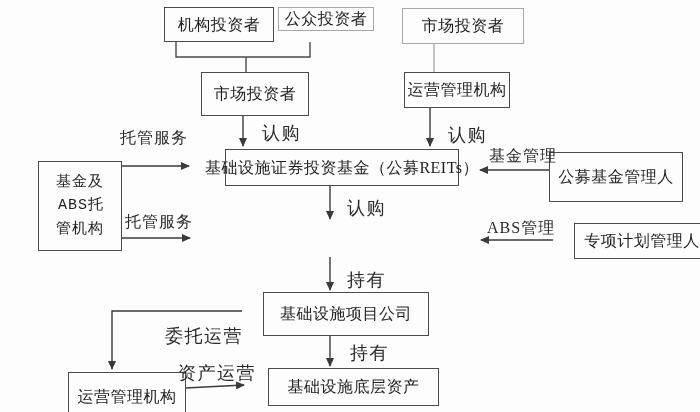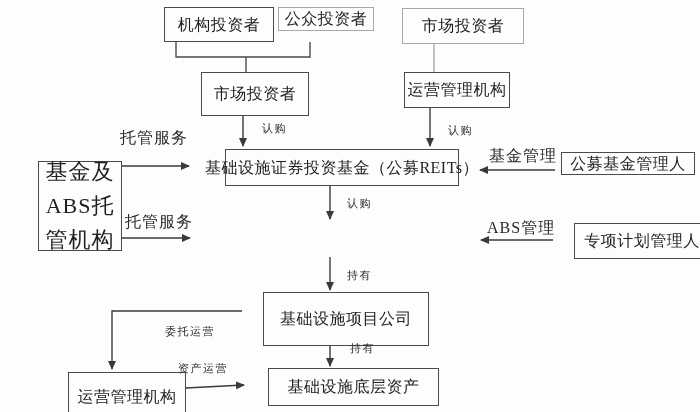--- a/index.html
+++ b/index.html
@@ -23,27 +23,28 @@
     text-align:right;
     font-size:16px;
     letter-spacing:0.5px;
     line-height:1.25;
     white-space:nowrap;
     margin-left:21px;
   }
   .node.light{border-color:#a8a8a8;}
   .node.multiline{
     white-space:pre-line;
-    font-size:22px;
+    font-size:15px;
     line-height:1.55;
     letter-spacing:1px;
+    font-family:Liberation Mono, monospace;
   }
   .elabel{
     position:absolute;
-    font-size:11px;
+    font-size:18px;
     letter-spacing:1.5px;
     color:#2a2a2a;
     white-space:nowrap;
   }
   .elabel.small{font-size:16px;letter-spacing:1px;}
 </style>
 </head>
 <body>
 
 <div class="stage">
@@ -87,30 +88,30 @@
   <div class="node light" style="left:257px;top:7px;width:96px;height:24px">公众投资者</div>
 
   <div class="node light" style="left:381px;top:8px;width:122px;height:36px">市场投资者</div>
 
   <div class="node" style="left:180px;top:72px;width:108px;height:44px">市场投资者</div>
 
   <div class="node" style="left:383px;top:72px;width:106px;height:36px">运营管理机构</div>
 
   <div class="node" style="left:204px;top:149px;width:234px;height:37px">基础设施证券投资基金（公募REITs）</div>
 
-  <div class="node" style="left:540px;top:152px;width:134px;height:23px">公募基金管理人</div>
+  <div class="node" style="left:528px;top:152px;width:134px;height:50px">公募基金管理人</div>
 
 
   <div class="node" style="left:553px;top:223px;width:136px;height:36px">专项计划管理人</div>
 
   <div class="node multiline" style="left:17px;top:161px;width:84px;height:90px">基金及
 ABS托
 管机构</div>
 
-  <div class="node" style="left:242px;top:292px;width:166px;height:54px">基础设施项目公司</div>
+  <div class="node" style="left:242px;top:292px;width:166px;height:44px">基础设施项目公司</div>
 
   <div class="node" style="left:47px;top:372px;width:118px;height:49px">运营管理机构</div>
 
   <div class="node" style="left:247px;top:368px;width:171px;height:38px">基础设施底层资产</div>
 
   <div class="elabel" style="left:262px;top:121px">认购</div>
 
   <div class="elabel" style="left:448px;top:123px">认购</div>
 
   <div class="elabel small" style="left:120px;top:128px">托管服务</div>

